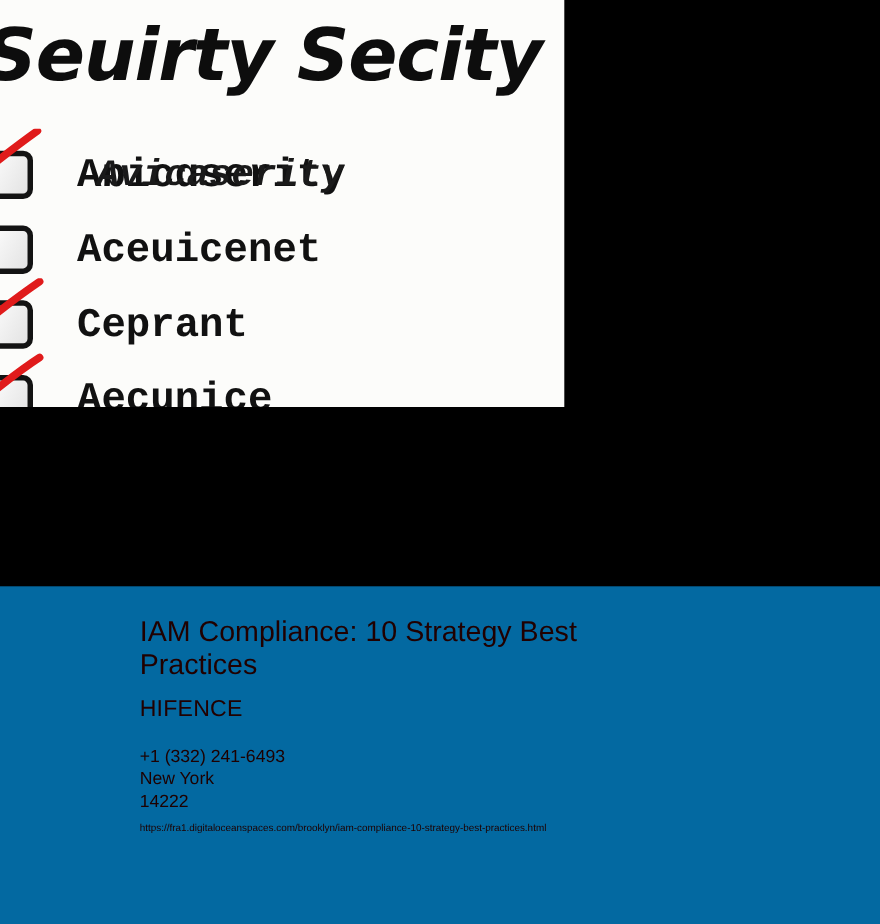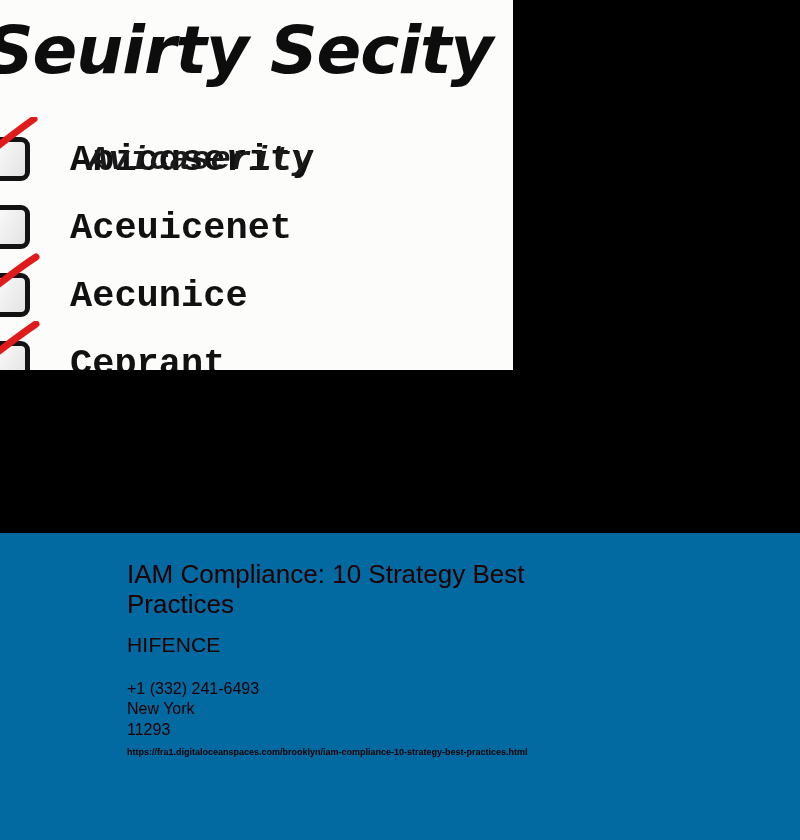--- a/index.html
+++ b/index.html
@@ -147,21 +147,20 @@
     color: #1d0000;
     line-height: 20.5px;
   }
 
   .source-url {
     font-size: 9px;
     color: #1d0000;
     margin-top: 6px;
     line-height: 12px;
     word-break: break-all;
-    font-weight: bold;
   }
 </style>
 </head>
 <body>
 
 <div class="hero-image">
 
   <div class="hero-title">Seuirty Secity</div>
 
   <div class="checklist">
@@ -185,37 +184,37 @@
       </div>
       <div class="check-label">
         <span>Aceuicenet</span>
       </div>
     </div>
 
     <div class="check-row">
       <div class="check-box-wrap">
         <div class="check-box"></div>
         <svg class="check-mark" viewBox="0 0 80 72">
+          <path d="M2 56 C 20 42, 44 22, 72 3" stroke="#e01b1b" stroke-width="7" fill="none" stroke-linecap="round"></path>
+        </svg>
+      </div>
+      <div class="check-label">
+        <span>Ceprant</span>
+      </div>
+    </div>
+
+    <div class="check-row">
+      <div class="check-box-wrap">
+        <div class="check-box"></div>
+        <svg class="check-mark" viewBox="0 0 80 72">
           <path d="M0 58 C 20 44, 44 22, 72 4" stroke="#e01b1b" stroke-width="7" fill="none" stroke-linecap="round"></path>
         </svg>
       </div>
       <div class="check-label">
         <span>Aecunice</span>
-      </div>
-    </div>
-
-    <div class="check-row">
-      <div class="check-box-wrap">
-        <div class="check-box"></div>
-        <svg class="check-mark" viewBox="0 0 80 72">
-          <path d="M2 56 C 20 42, 44 22, 72 3" stroke="#e01b1b" stroke-width="7" fill="none" stroke-linecap="round"></path>
-        </svg>
-      </div>
-      <div class="check-label">
-        <span>Ceprant</span>
       </div>
     </div>
 
     <div class="check-row">
       <div class="check-box-wrap">
         <div class="check-box"></div>
         <svg class="check-mark" viewBox="0 0 80 72">
           <path d="M0 60 C 16 48, 38 26, 62 6" stroke="#e01b1b" stroke-width="7" fill="none" stroke-linecap="round"></path>
         </svg>
       </div>
@@ -227,19 +226,19 @@
 <div class="info-panel">
   <div class="info-inner">
 
     <h1 class="doc-title">IAM Compliance: 10 Strategy Best Practices</h1>
 
     <div class="brand">HIFENCE</div>
 
     <div class="contact">
       <div class="contact-line">+1 (332) 241-6493</div>
       <div class="contact-line">New York</div>
-      <div class="contact-line">11293</div>
+      <div class="contact-line">14222</div>
     </div>
 
     <div class="source-url">https://fra1.digitaloceanspaces.com/brooklyn/iam-compliance-10-strategy-best-practices.html</div>
 
   </div>
 </div>
 
 </body></html>

